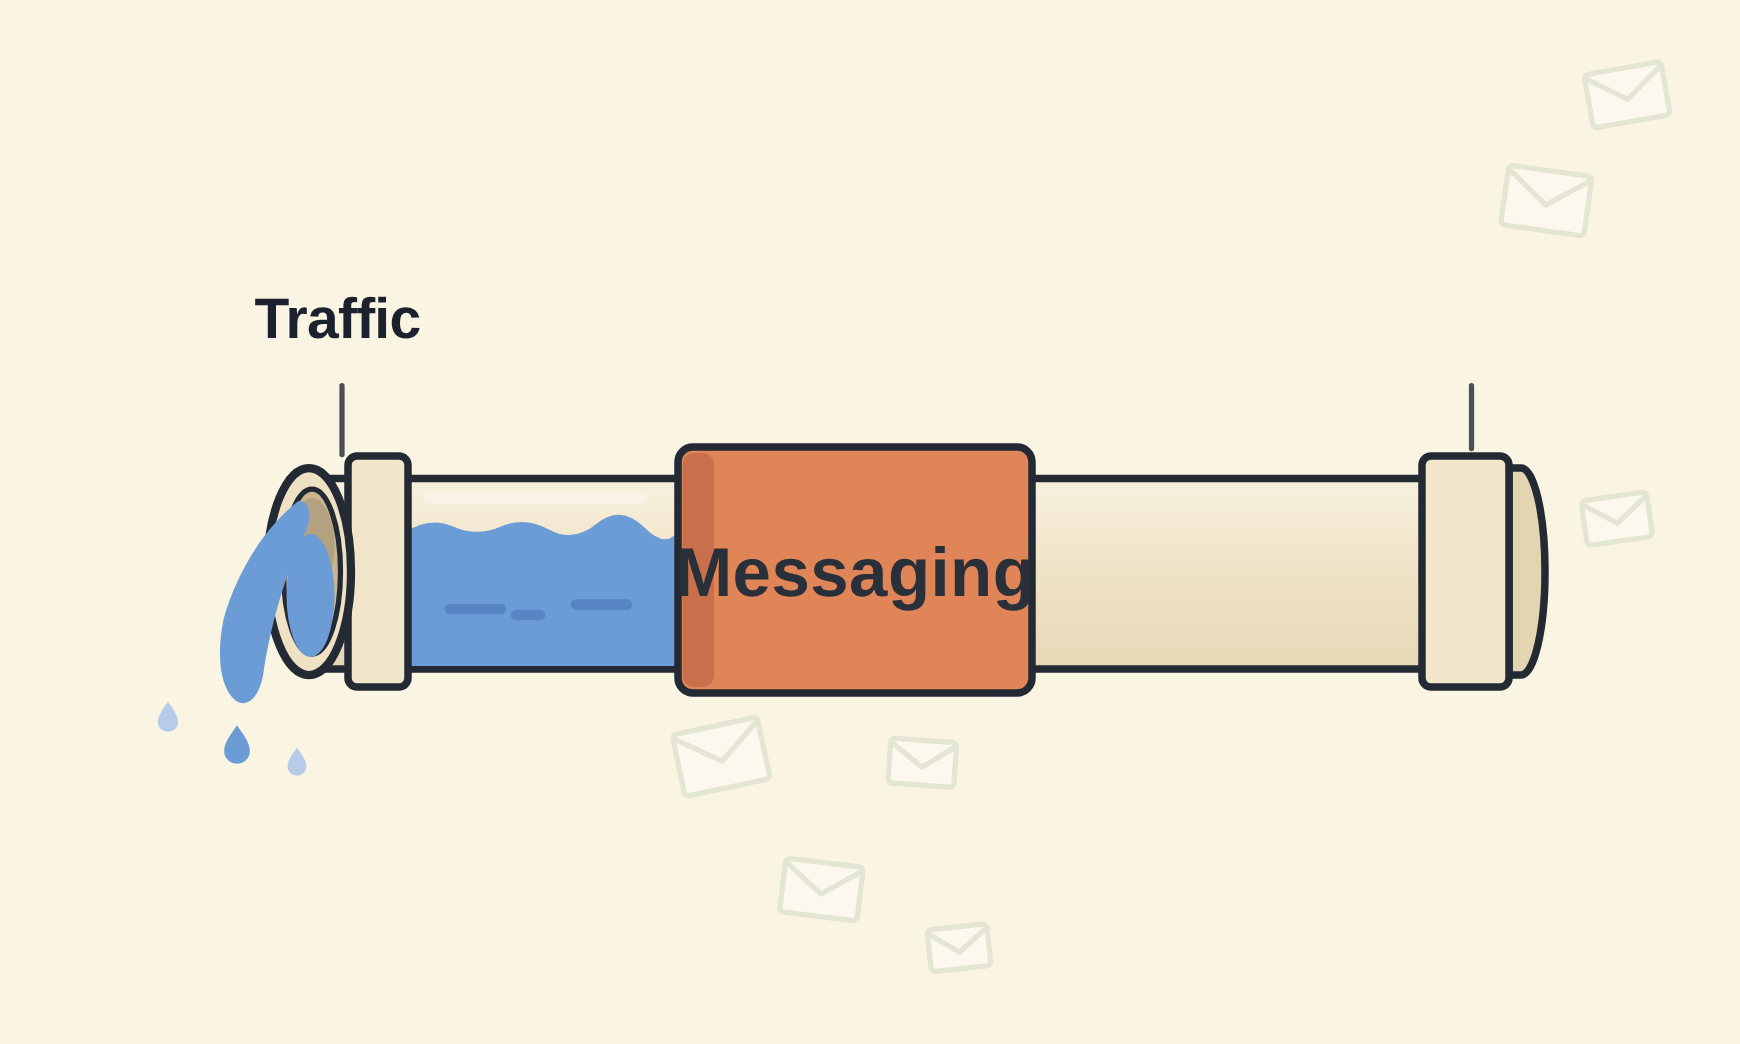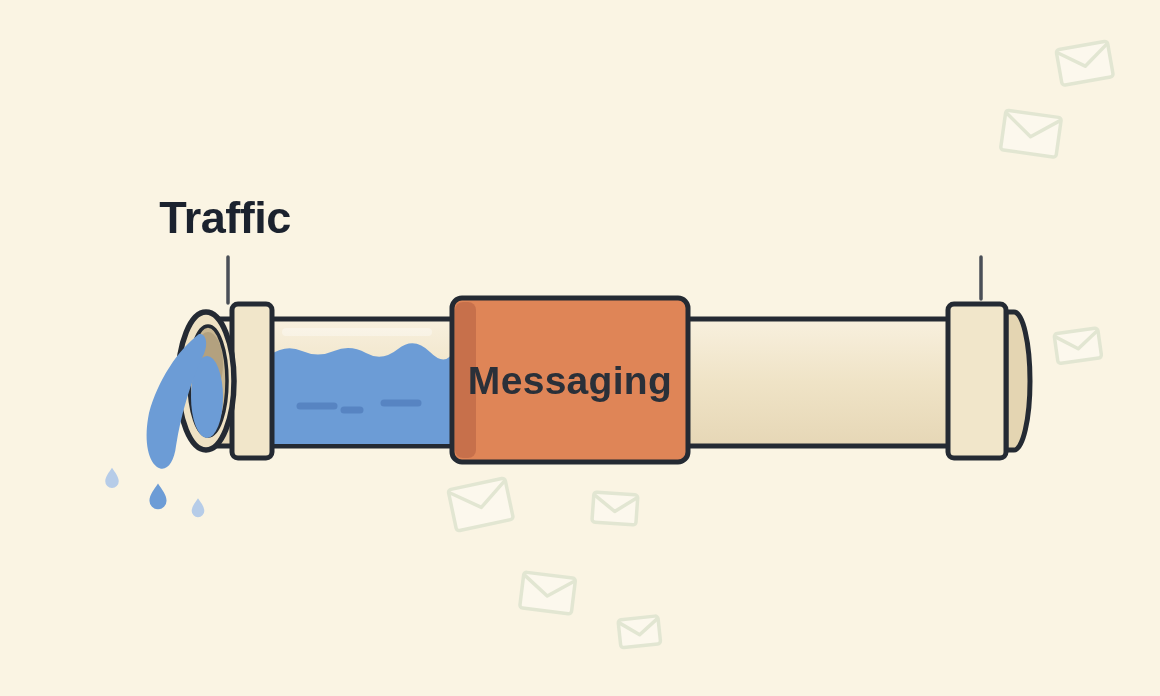--- a/index.html
+++ b/index.html
@@ -20,34 +20,34 @@
   .stage svg {
     position: absolute;
     left: 0;
     top: 0;
     display: block;
   }
   .label {
     position: absolute;
     transform: translateX(-50%);
     font-weight: 800;
-    font-size: 45px;
+    font-size: 38px;
     letter-spacing: -0.5px;
     color: var(--c-text, #1B222E);
     white-space: nowrap;
     user-select: none;
   }
   .label-traffic  { left: 225px; top: 192px; }
   .label-listgrowth { left: 980px; top: 192px; }
   .label-messaging {
     position: absolute;
     left: 570px;
     top: 381px;
     transform: translate(-50%, -50%);
-    font-size: 39px;
+    font-size: 46px;
     font-weight: 600;
     letter-spacing: 0.3px;
     color: #2A3039;
     white-space: nowrap;
     user-select: none;
   }
 </style>
 </head>
 <body>
 

